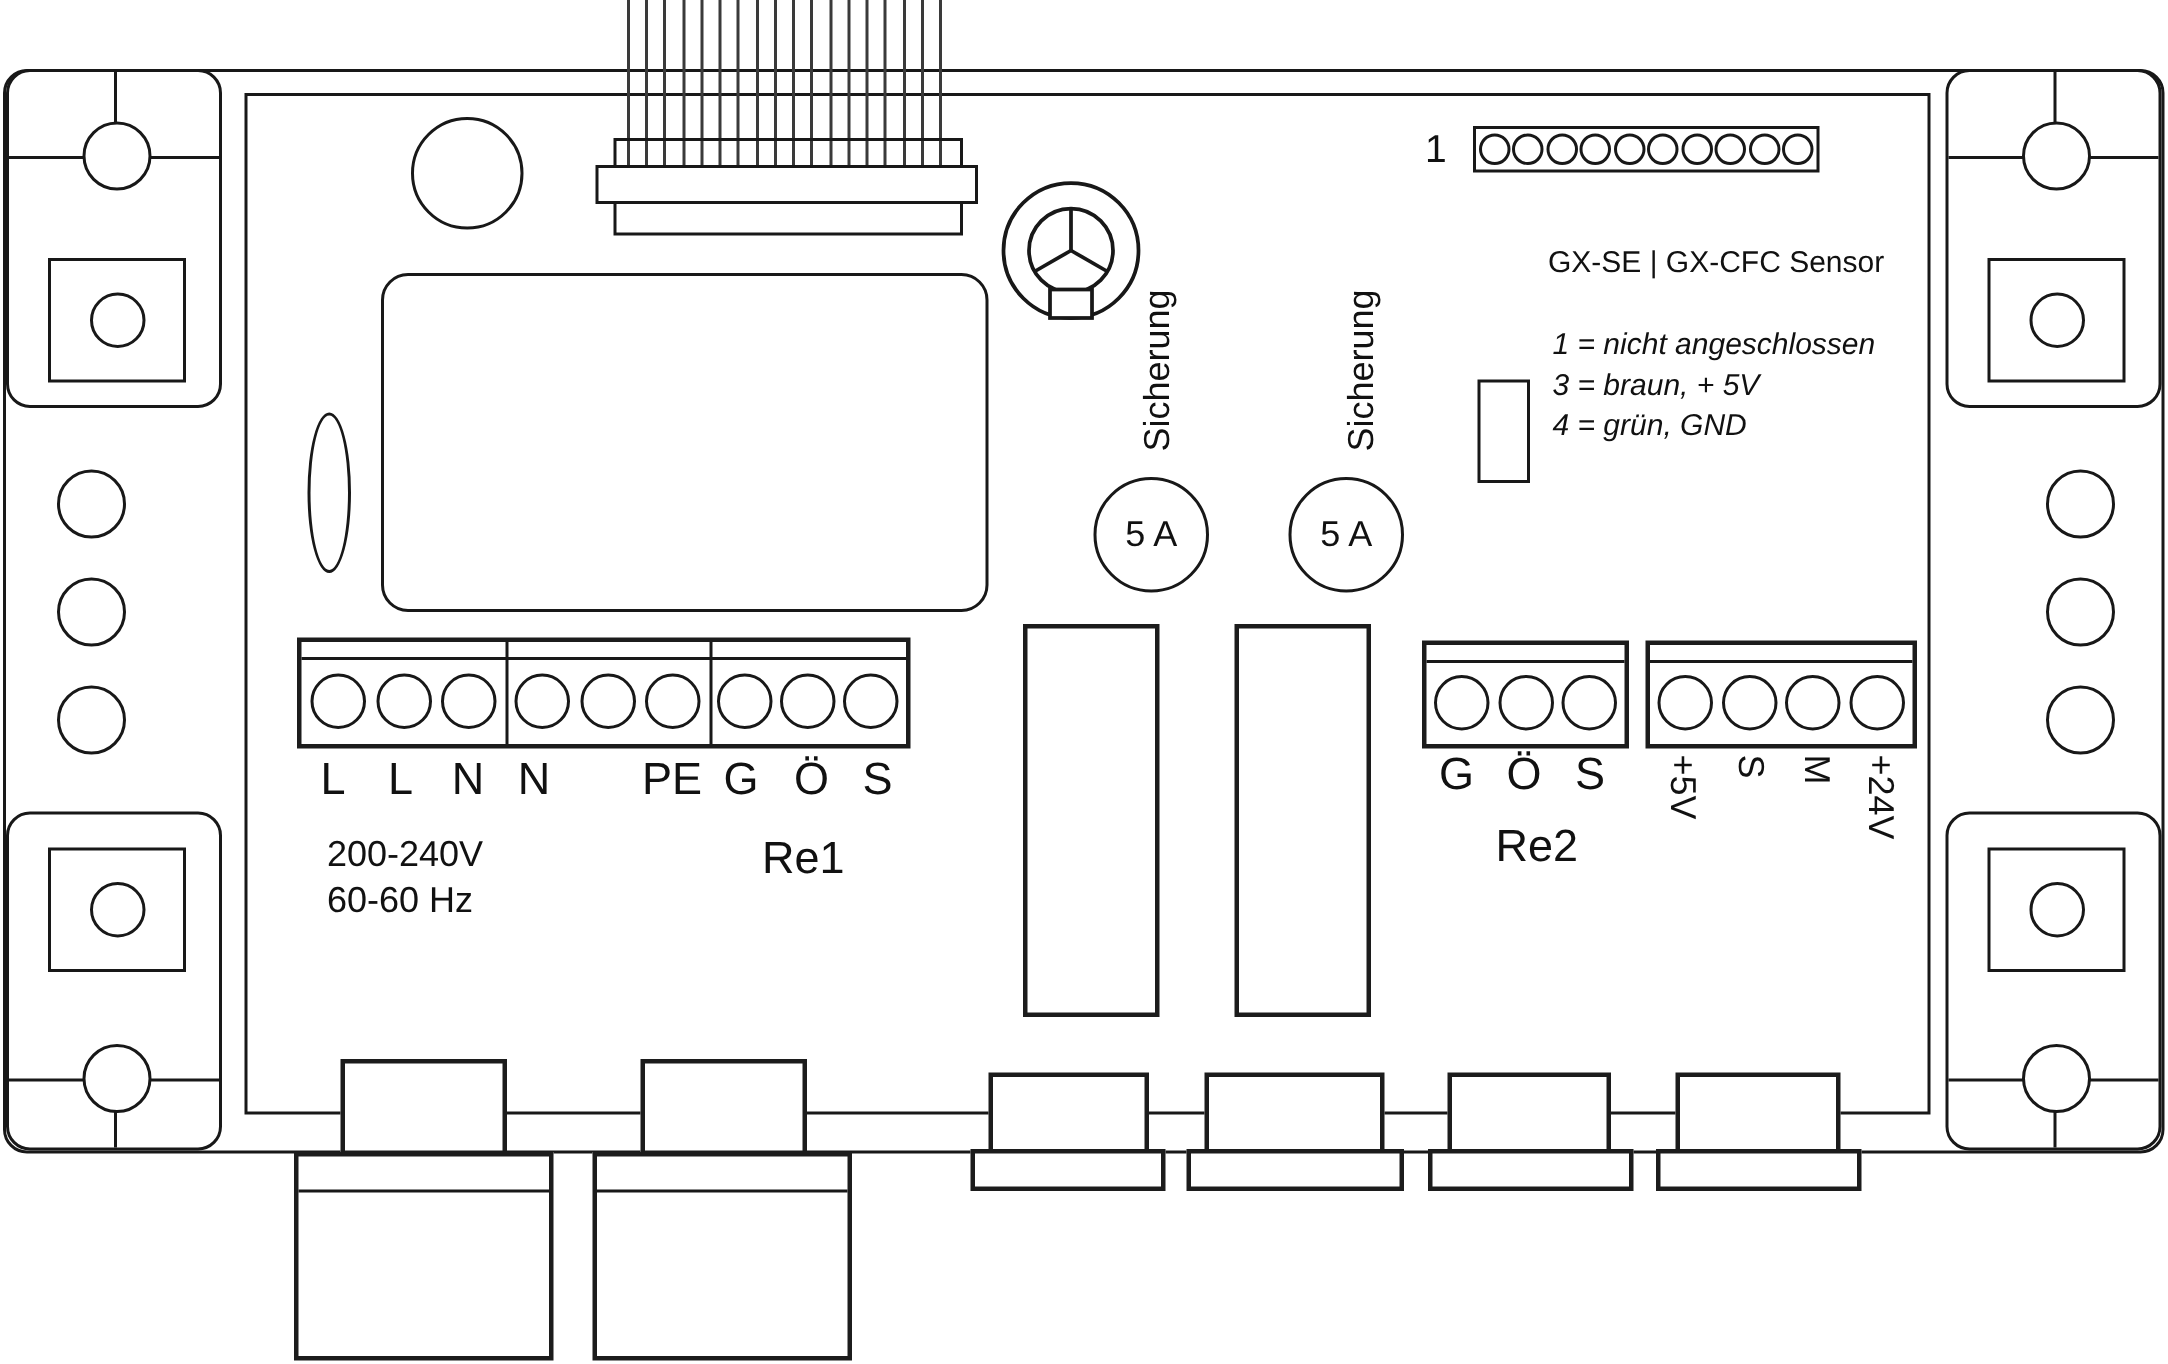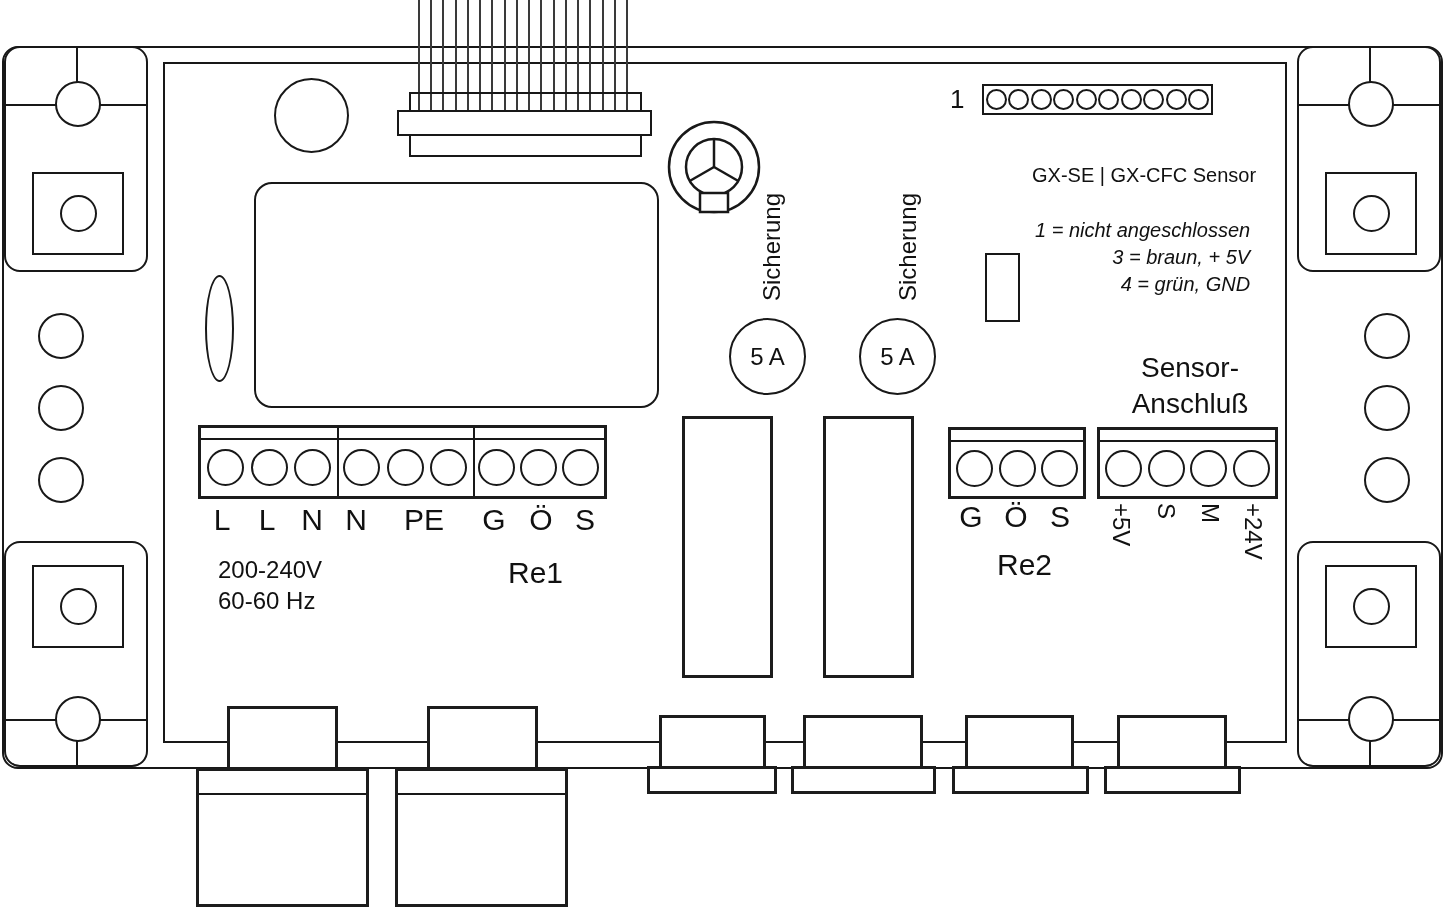--- a/index.html
+++ b/index.html
@@ -15,21 +15,21 @@
   .hline{position:absolute;left:0;right:0;height:0;border-top:2px solid #181818;}
   .vline{position:absolute;top:0;width:0;border-left:2px solid #181818;}
   .flexc{display:flex;align-items:center;justify-content:center;}
   .pins-row{position:absolute;display:flex;align-items:center;justify-content:space-evenly;}
   .pin-lg{width:37px;height:37px;border:2px solid #181818;border-radius:50%;background:#fff;flex:0 0 auto;}
   .pin-sm{width:21px;height:21px;border:2px solid #181818;border-radius:50%;background:#fff;flex:0 0 auto;}
   .wire{width:2px;height:100%;background:#3a3a3a;flex:0 0 auto;}
   .tlabel{position:absolute;font-size:30px;transform:translateX(-50%);white-space:nowrap;}
   .vlabel{position:absolute;writing-mode:vertical-rl;text-orientation:mixed;font-size:24px;white-space:nowrap;}
   .rot-ccw{transform:rotate(-90deg);}
-  .small-txt{font-size:20px;white-space:nowrap;text-align:right;}
+  .small-txt{font-size:20px;white-space:nowrap;}
   .bracket{position:absolute;width:144px;height:226px;background:#fff;border:2px solid #181818;border-radius:16px;}
   .mount-circle{position:absolute;width:46px;height:46px;border:2px solid #181818;border-radius:50%;background:#fff;}
   .mount-square{position:absolute;width:92px;height:83px;border:2px solid #181818;display:flex;align-items:center;justify-content:center;}
   .mount-square .inner{width:37px;height:37px;border:2px solid #181818;border-radius:50%;}
   .plate-hole{position:absolute;width:46px;height:46px;border:2px solid #181818;border-radius:50%;}
   .tab{position:absolute;background:#fff;border:3px solid #1c1c1c;}
 </style>
 </head>
 <body>
 
@@ -154,21 +154,21 @@
         <span class="pin-lg"></span>
         <span class="pin-lg"></span>
         <span class="pin-lg"></span>
       </div>
   </div>
 
   <span class="tlabel" style="left:222px;top:503px;">L</span>
   <span class="tlabel" style="left:267px;top:503px;">L</span>
   <span class="tlabel" style="left:312px;top:503px;">N</span>
   <span class="tlabel" style="left:356px;top:503px;">N</span>
-  <span class="tlabel" style="left:424px;top:503px;">PE</span>
+  <span class="tlabel" style="left:448px;top:503px;">PE</span>
   <span class="tlabel" style="left:494px;top:503px;">G</span>
   <span class="tlabel" style="left:541px;top:503px;">Ö</span>
   <span class="tlabel" style="left:585px;top:503px;">S</span>
 
   <div class="abs" style="left:218px;top:556px;font-size:24px;">200-240V</div>
   <div class="abs" style="left:218px;top:587px;font-size:24px;">60-60 Hz</div>
   <div class="abs" style="left:508px;top:556px;font-size:30px;">Re1</div>
 
   <div class="abs b3 white" style="left:948px;top:427px;width:138px;height:72px;">
     <div class="hline" style="top:10px;"></div>
@@ -176,24 +176,20 @@
         <span class="pin-lg"></span>
         <span class="pin-lg"></span>
         <span class="pin-lg"></span>
       </div>
   </div>
   <span class="tlabel" style="left:971px;top:500px;">G</span>
   <span class="tlabel" style="left:1016px;top:500px;">Ö</span>
   <span class="tlabel" style="left:1060px;top:500px;">S</span>
   <div class="abs" style="left:997px;top:548px;font-size:30px;">Re2</div>
 
-  <div class="abs" style="left:1100px;top:350px;width:180px;text-align:center;font-size:28px;line-height:36px;">
-    <div>Sensor-</div>
-    <div>Anschluß</div>
-  </div>
   <div class="abs b3 white" style="left:1097px;top:427px;width:181px;height:72px;">
     <div class="hline" style="top:10px;"></div>
     <div class="pins-row" style="left:0;top:10px;width:175px;height:56px;">
         <span class="pin-lg"></span>
         <span class="pin-lg"></span>
         <span class="pin-lg"></span>
         <span class="pin-lg"></span>
       </div>
   </div>
   <span class="vlabel" style="left:1107px;top:503px;">+5V</span>

